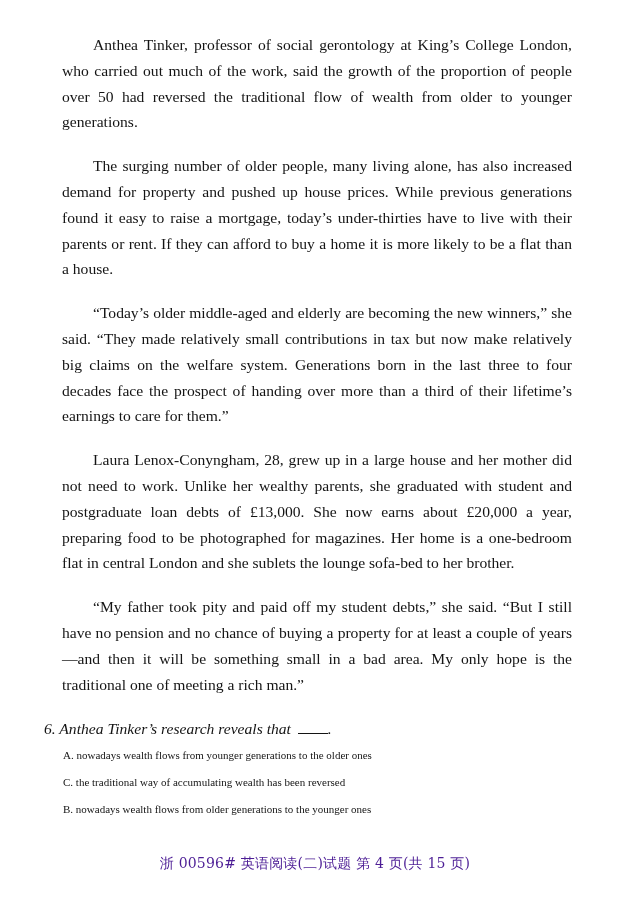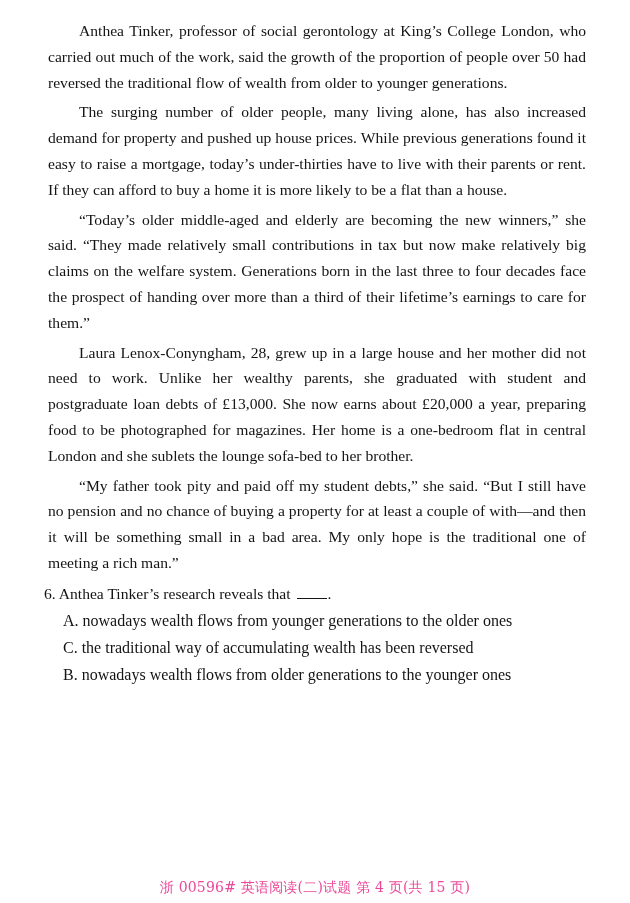--- a/index.html
+++ b/index.html
@@ -15,81 +15,81 @@
       font-family: "Liberation Serif", "DejaVu Serif", serif;
       color: #141414;
     }
     .page {
       position: absolute;
       left: 44px;
       top: 14px;
       width: 546px;
     }
     .para {
-      margin: 4px;
+      margin: 18px;
       font-size: 15.6px;
       line-height: 25.8px;
       text-align: justify;
       text-indent: 31px;
       letter-spacing: 0px;
     }
     .heading {
       margin: 0;
       font-size: 15.6px;
       line-height: 25.8px;
       font-weight: bold;
       font-style: italic;
     }
     .question {
       margin: 0;
       font-size: 15.6px;
       line-height: 27px;
+      font-style: italic;
     }
     .blank {
       display: inline-block;
       width: 30px;
       border-bottom: 1px solid #141414;
       height: 12px;
       vertical-align: baseline;
       margin-left: 3px;
     }
     .options {
       margin: 0;
       padding: 0;
       list-style: none;
     }
     .option {
       margin: 0;
       padding-left: 19px;
-      font-size: 16px;
+      font-size: 11px;
       line-height: 27px;
     }
     .footer {
       position: absolute;
       left: 0;
       width: 630px;
       top: 855px;
       text-align: center;
       font-size: 14px;
       font-family: "DejaVu Serif", "Liberation Serif", serif;
-      color: #ec4899;
+      color: #4c1d95;
       letter-spacing: 0.2px;
-      margin-top: 24px;
     }
   </style>
 </head>
 <body>
 
 <div class="page">
   <div>
     <p class="para">Anthea Tinker, professor of social gerontology at King’s College London, who carried out much of the work, said the growth of the proportion of people over 50 had reversed the traditional flow of wealth from older to younger generations.</p>
     <p class="para">The surging number of older people, many living alone, has also increased demand for property and pushed up house prices. While previous generations found it easy to raise a mortgage, today’s under-thirties have to live with their parents or rent. If they can afford to buy a home it is more likely to be a flat than a house.</p>
     <p class="para">“Today’s older middle-aged and elderly are becoming the new winners,” she said. “They made relatively small contributions in tax but now make relatively big claims on the welfare system. Generations born in the last three to four decades face the prospect of handing over more than a third of their lifetime’s earnings to care for them.”</p>
     <p class="para">Laura Lenox-Conyngham, 28, grew up in a large house and her mother did not need to work. Unlike her wealthy parents, she graduated with student and postgraduate loan debts of  £13,000. She now earns about  £20,000 a year, preparing food to be photographed for magazines. Her home is a one-bedroom flat in central London and she sublets the lounge sofa-bed to her brother.</p>
-    <p class="para">“My father took pity and paid off my student debts,” she said. “But I still have no pension and no chance of buying a property for at least a couple of with—and then it will be something small in a bad area. My only hope is the traditional one of meeting a rich man.”</p>
+    <p class="para">“My father took pity and paid off my student debts,” she said. “But I still have no pension and no chance of buying a property for at least a couple of years—and then it will be something small in a bad area. My only hope is the traditional one of meeting a rich man.”</p>
   </div>
 
 
   <div>
     <p class="question"><span>6.</span> <span>Anthea Tinker’s research reveals that</span> <span class="blank"></span><span>.</span></p>
     <ul class="options">
       <li class="option">A. nowadays wealth flows from younger generations to the older ones</li>
       <li class="option">C. the traditional way of accumulating wealth has been reversed</li>
       <li class="option">B. nowadays wealth flows from older generations to the younger ones</li>
     </ul>

